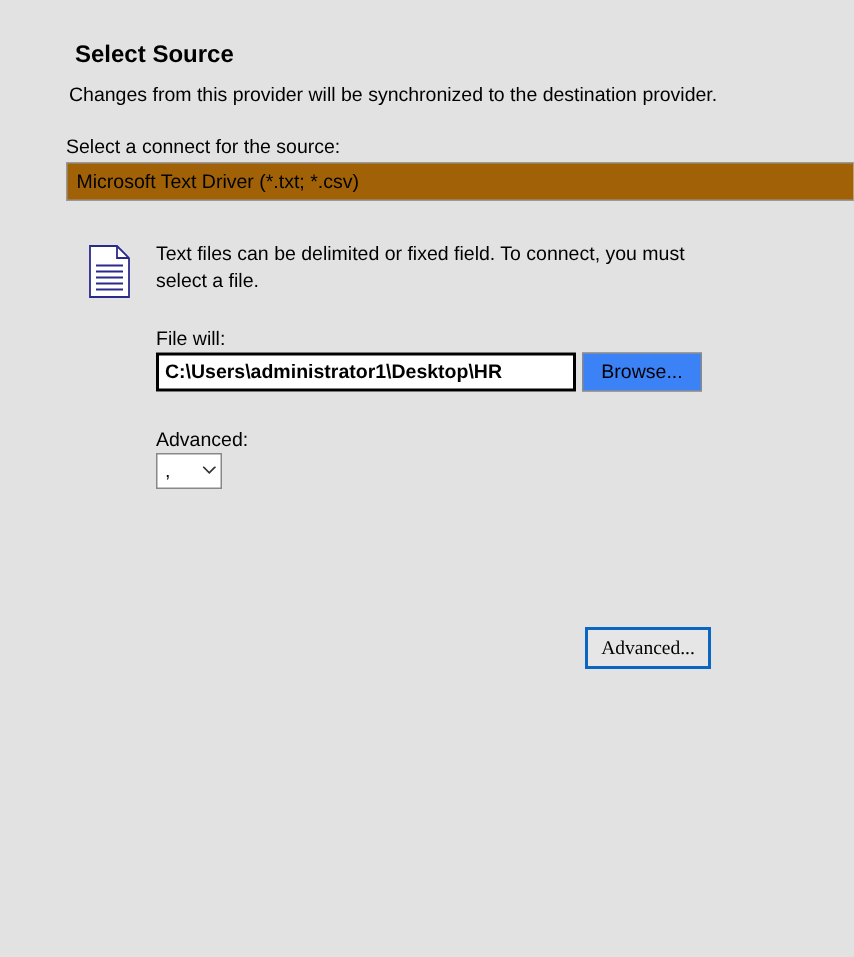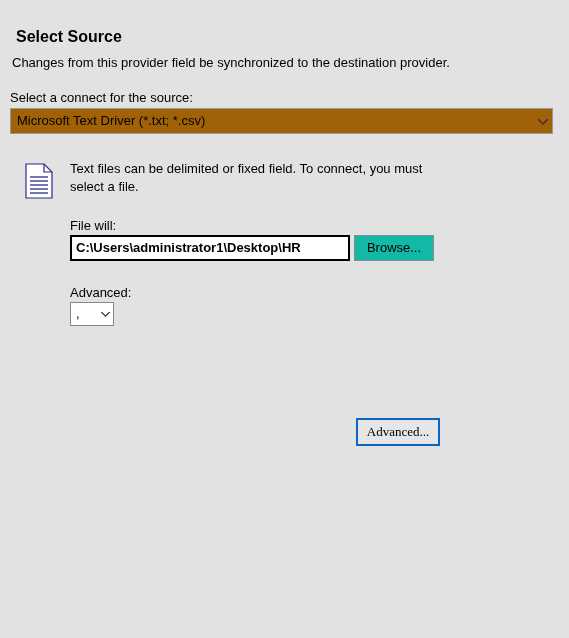--- a/index.html
+++ b/index.html
@@ -9,20 +9,21 @@
     font-family: "Segoe UI", Tahoma, sans-serif;
     font-size: 13px;
     background: #e2e2e2;
     color: #000;
     overflow: hidden;
   }
   .page {
     padding: 28px 16px 10px 10px;
     position: relative;
     height: 100%;
+    margin-left: 34px;
   }
   .title {
     font-size: 16px;
     font-weight: 700;
     margin: 0 0 8px 6px;
   }
   .desc {
     margin: 0 6px 18px 2px;
     line-height: 1.35;
     max-width: 440px;
@@ -80,21 +81,21 @@
     background: #fff;
     padding: 0 4px;
     font-family: inherit;
     font-size: 13px;
     font-weight: 600;
   }
   .browse-btn {
     height: 26px;
     min-width: 80px;
     border: 1px solid #8a8a8a;
-    background: #14b8a6;
+    background: #3b82f6;
     font-family: inherit;
     font-size: 13px;
     cursor: pointer;
     padding: 0 10px;
   }
   .delim-block { margin-top: 24px; }
   .delim-select {
     width: 44px;
     height: 24px;
     border: 1px solid #888;
@@ -124,21 +125,21 @@
     padding: 0 8px;
   }
 </style>
 </head>
 <body>
 
 <div class="page">
 
   <h1 class="title">Select Source</h1>
 
-  <p class="desc">Changes from this provider field be synchronized to the destination provider.</p>
+  <p class="desc">Changes from this provider will be synchronized to the destination provider.</p>
 
   <div class="label1">Select a connect for the source:</div>
 
   <div class="provider-select">
     <span>Microsoft Text Driver (*.txt; *.csv)</span>
     <span class="chev">
       <svg width="10" height="6" viewBox="0 0 10 6">
           <path d="M0 0 L5 5 L10 0" fill="none" stroke="#333" stroke-width="1.4"></path>
         </svg>
     </span>

